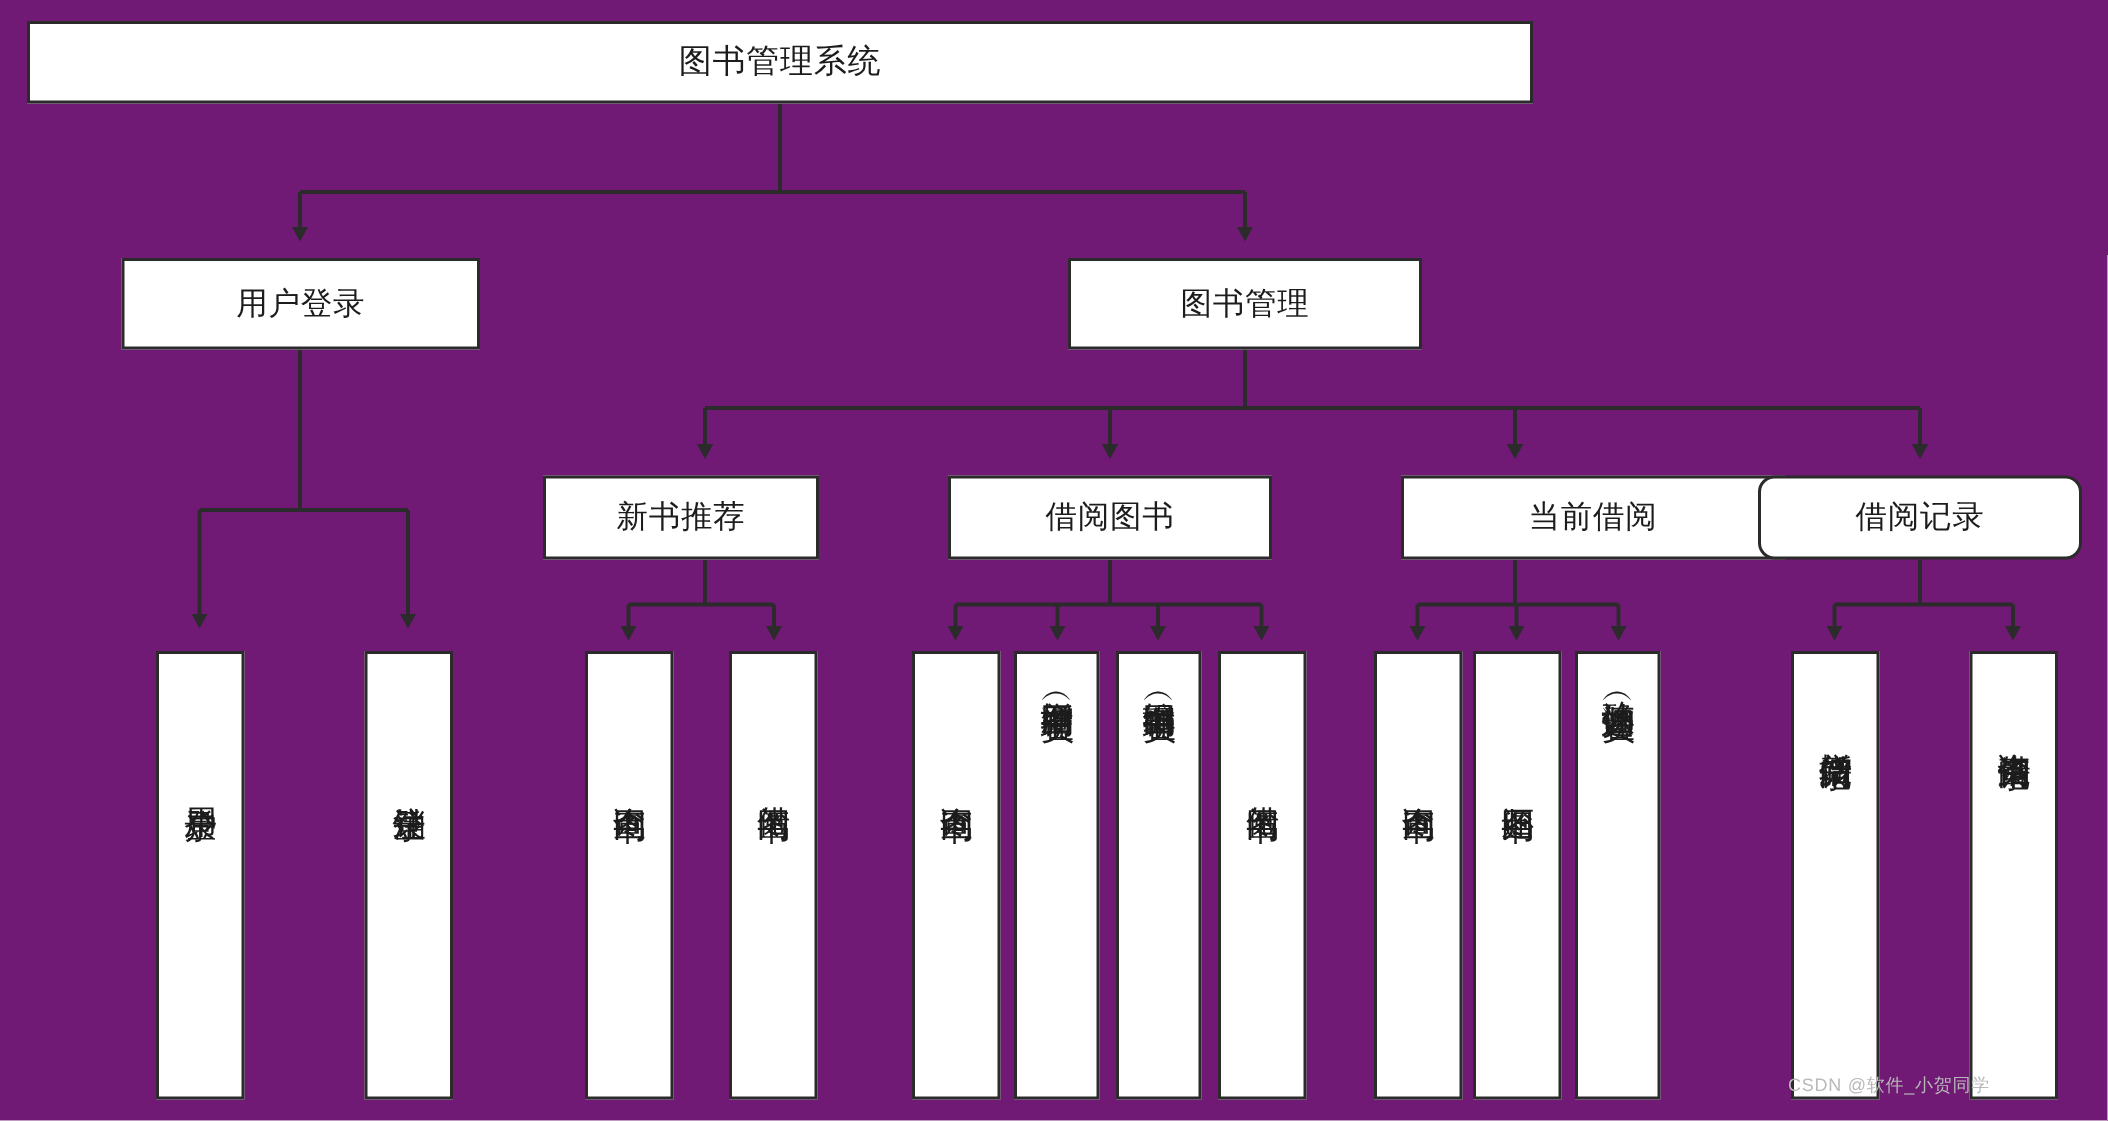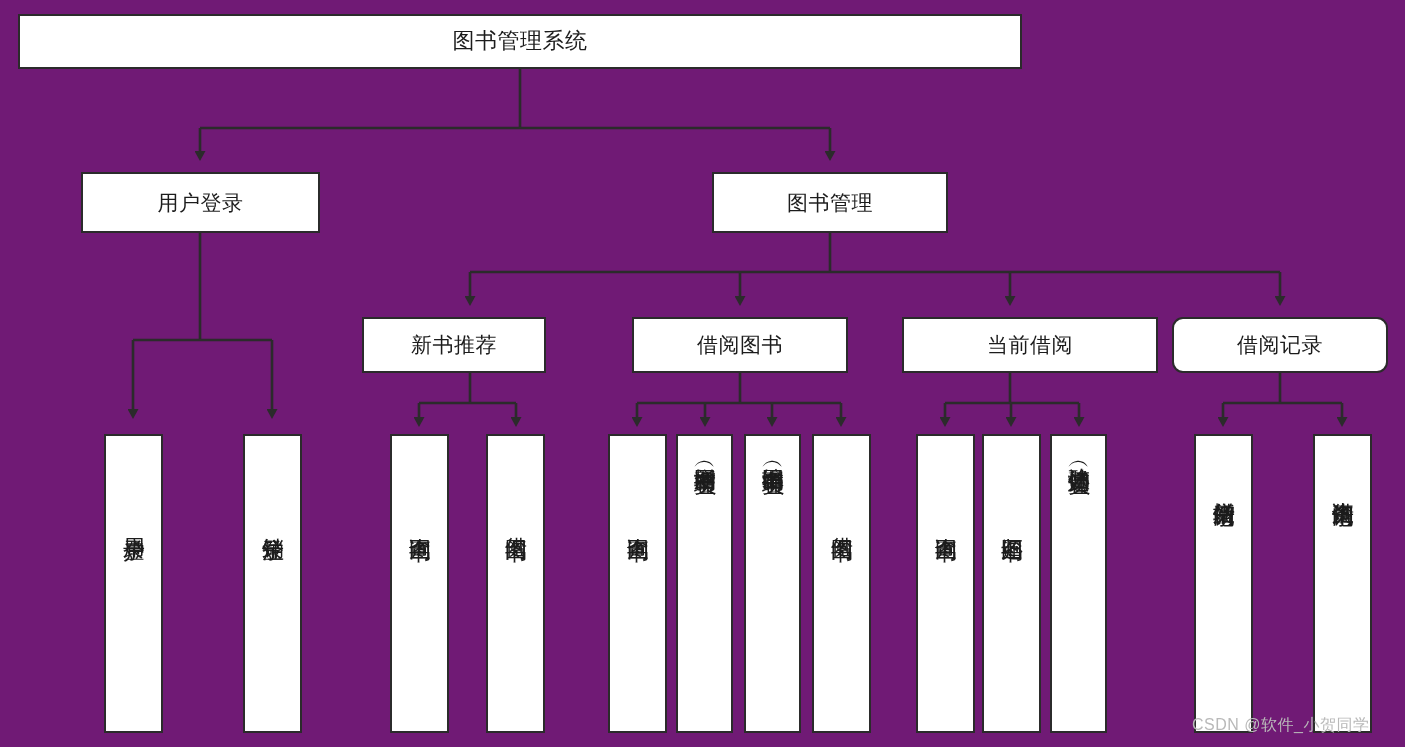--- a/index.html
+++ b/index.html
@@ -63,21 +63,21 @@
     display: block;
   }
   .node-v.mid .label {
     margin-top: 78px;
   }
   .node-v.tall .label {
     margin-top: 8px;
   }
   .watermark {
     position: absolute;
-    font-size: 16px;
+    font-size: 12px;
     color: #b9b9b9;
     white-space: nowrap;
     letter-spacing: 0.5px;
   }
 </style>
 </head>
 <body>
 
 <div id="canvas">
 
@@ -141,21 +141,21 @@
   <div class="node node-h" style="left:712px; top:172px; width:236px; height:61px;">
     <span class="label">图书管理</span>
   </div>
 
   <div class="node node-h" style="left:362px; top:317px; width:184px; height:56px;">
     <span class="label">新书推荐</span>
   </div>
   <div class="node node-h" style="left:632px; top:317px; width:216px; height:56px;">
     <span class="label">借阅图书</span>
   </div>
-  <div class="node node-h" style="left:902px; top:317px; width:256px; height:56px;">
+  <div class="node node-h" style="left:934px; top:317px; width:256px; height:56px;">
     <span class="label">当前借阅</span>
   </div>
   <div class="node node-h" style="left:1172px; top:317px; width:216px; height:56px;border-radius:11px;">
     <span class="label">借阅记录</span>
   </div>
 
   <div class="node node-v mid" style="left:104px; top:434px; width:59px; height:299px;">
     <span class="label">用户登录</span>
   </div>
   <div class="node node-v mid" style="left:243px; top:434px; width:59px; height:299px;">

